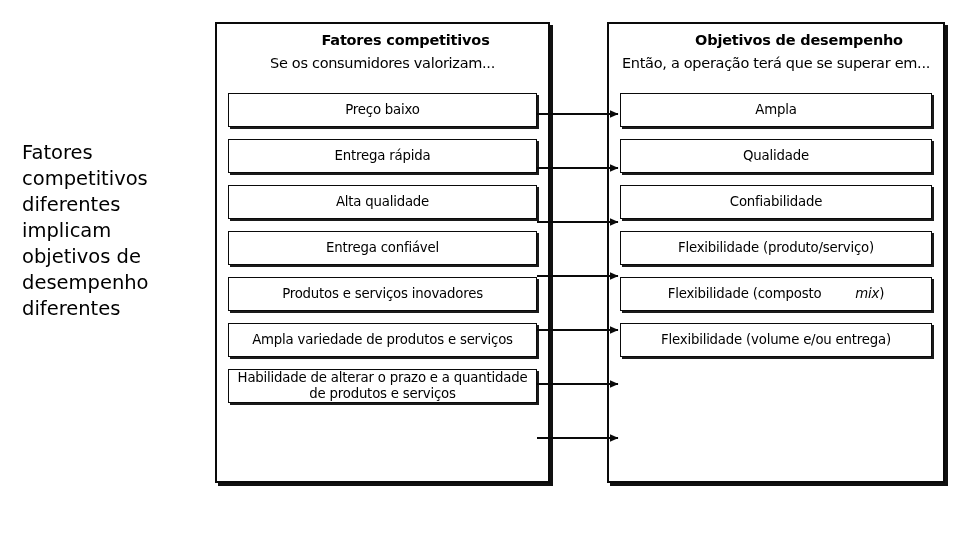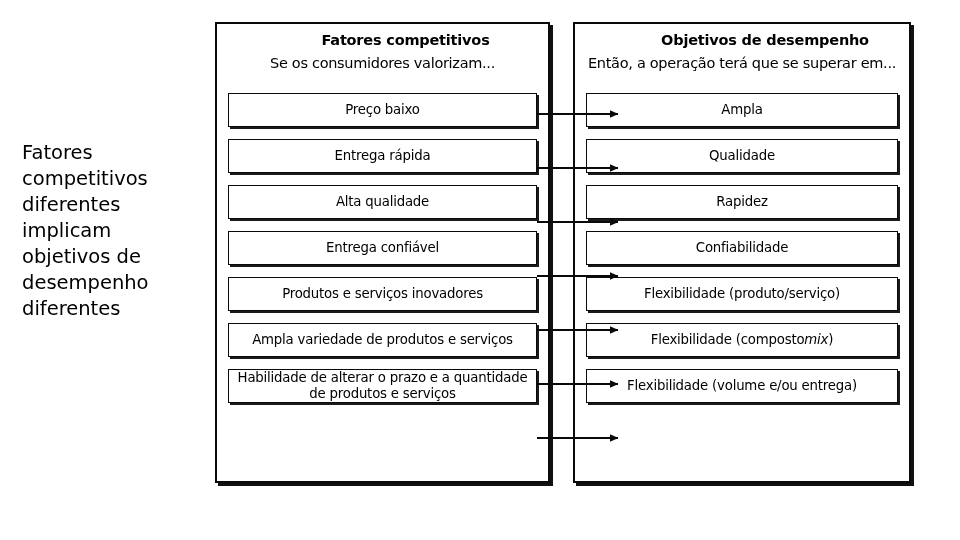--- a/index.html
+++ b/index.html
@@ -32,21 +32,21 @@
 
   
   .panel {
     position: absolute;
     box-sizing: border-box;
     background: #ffffff;
     border: 2px solid #0a0a0a;
     box-shadow: 3px 3px 0 0 #111111;
   }
   #panel-left  { left: 215px; top: 22px; width: 335px; height: 461px; }
-  #panel-right { left: 573px; top: 22px; width: 338px; height: 461px; }
+  #panel-right { left: 607px; top: 22px; width: 338px; height: 461px; }
 
   .panel-title {
     text-align: center;
     font-weight: bold;
     font-size: 14.5px;
     letter-spacing: -0.2px;
     margin-top: 8px;
     font-family: "DejaVu Sans", sans-serif;
     padding-left: 46px;
   }
@@ -76,21 +76,21 @@
     justify-content: center;
     text-align: center;
     font-size: 13.3px;
     line-height: 16px;
     letter-spacing: -0.2px;
     margin-bottom: 12px;
     padding: 0 6px;
     font-family: "DejaVu Sans", sans-serif;
   }
   .ibox:last-child { margin-bottom: 0; }
-  .ibox .ital { font-style: italic; }
+  .ibox .ital { font-style: italic; padding-left: 34px; }
 
   
   #arrows {
     position: absolute;
     left: 0; top: 0;
     width: 960px; height: 540px;
     pointer-events: none;
   }
 </style>
 </head>
@@ -111,21 +111,20 @@
       <div class="ibox">Habilidade de alterar o prazo e a quantidade de produtos e serviços</div>
     </div>
 </div>
 
 <div class="panel" id="panel-right">
   <div class="panel-title">Objetivos de desempenho</div>
   <div class="panel-sub">Então, a operação terá que se superar em...</div>
   <div class="boxes" id="right-boxes">
       <div class="ibox">Ampla</div>
       <div class="ibox">Qualidade</div>
-      <div class="ibox">Rapidez</div>
       <div class="ibox">Confiabilidade</div>
       <div class="ibox">Flexibilidade (produto/serviço)</div>
       <div class="ibox">Flexibilidade (composto <span class="ital">mix</span>)</div>
       <div class="ibox">Flexibilidade (volume e/ou entrega)</div>
     </div>
 </div>
 
 <svg id="arrows">
   <defs>
     <marker id="ah" markerWidth="9" markerHeight="8" refX="8.5" refY="4" orient="auto" markerUnits="userSpaceOnUse">

